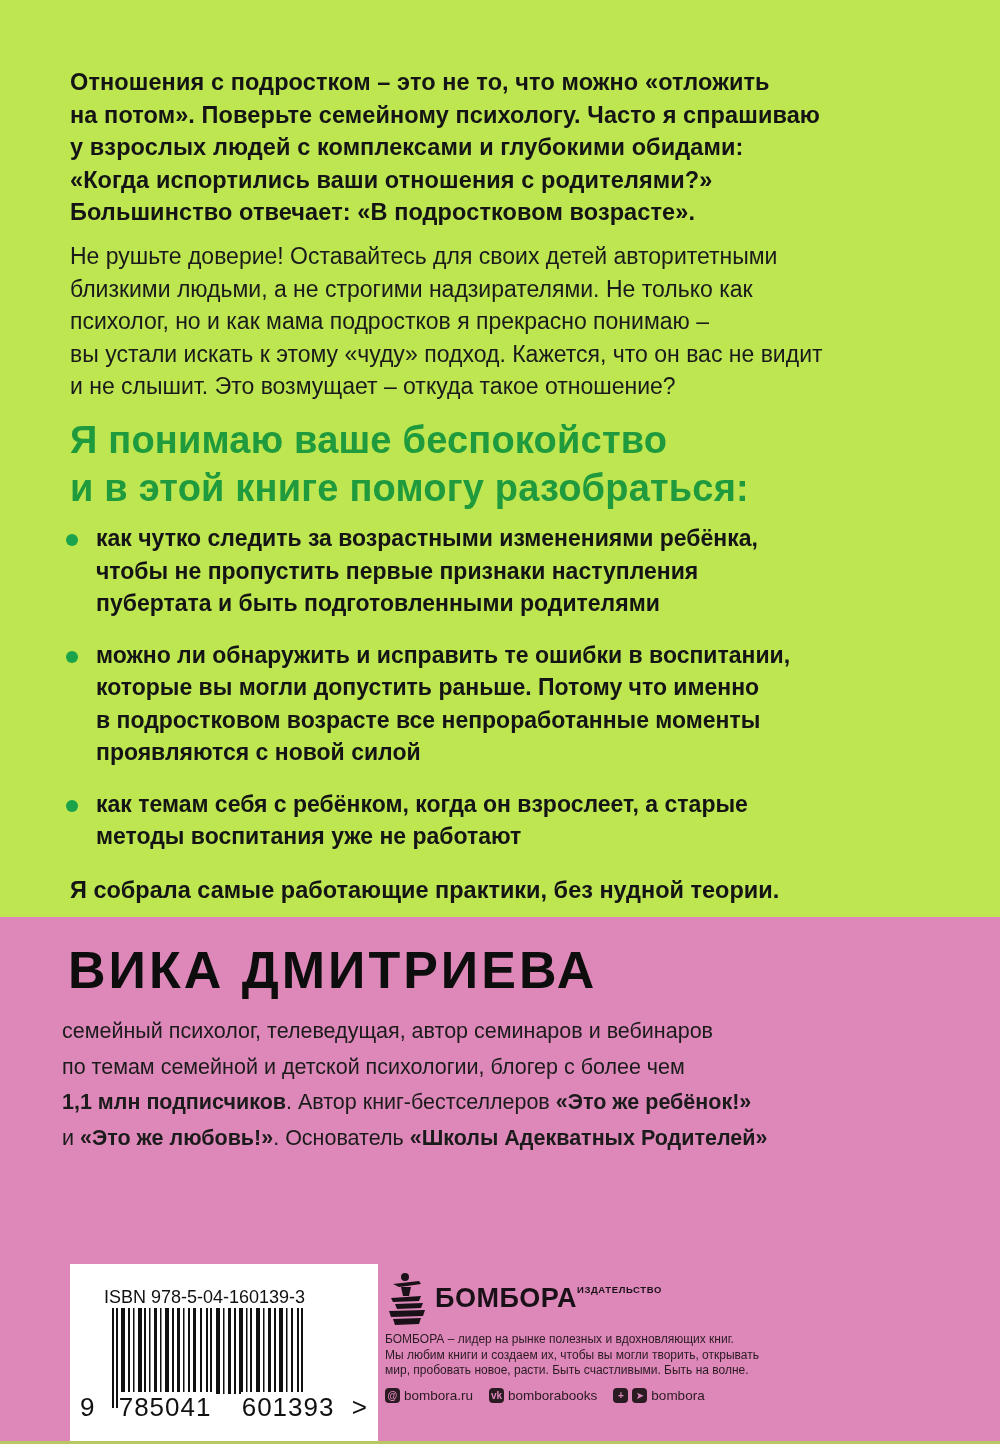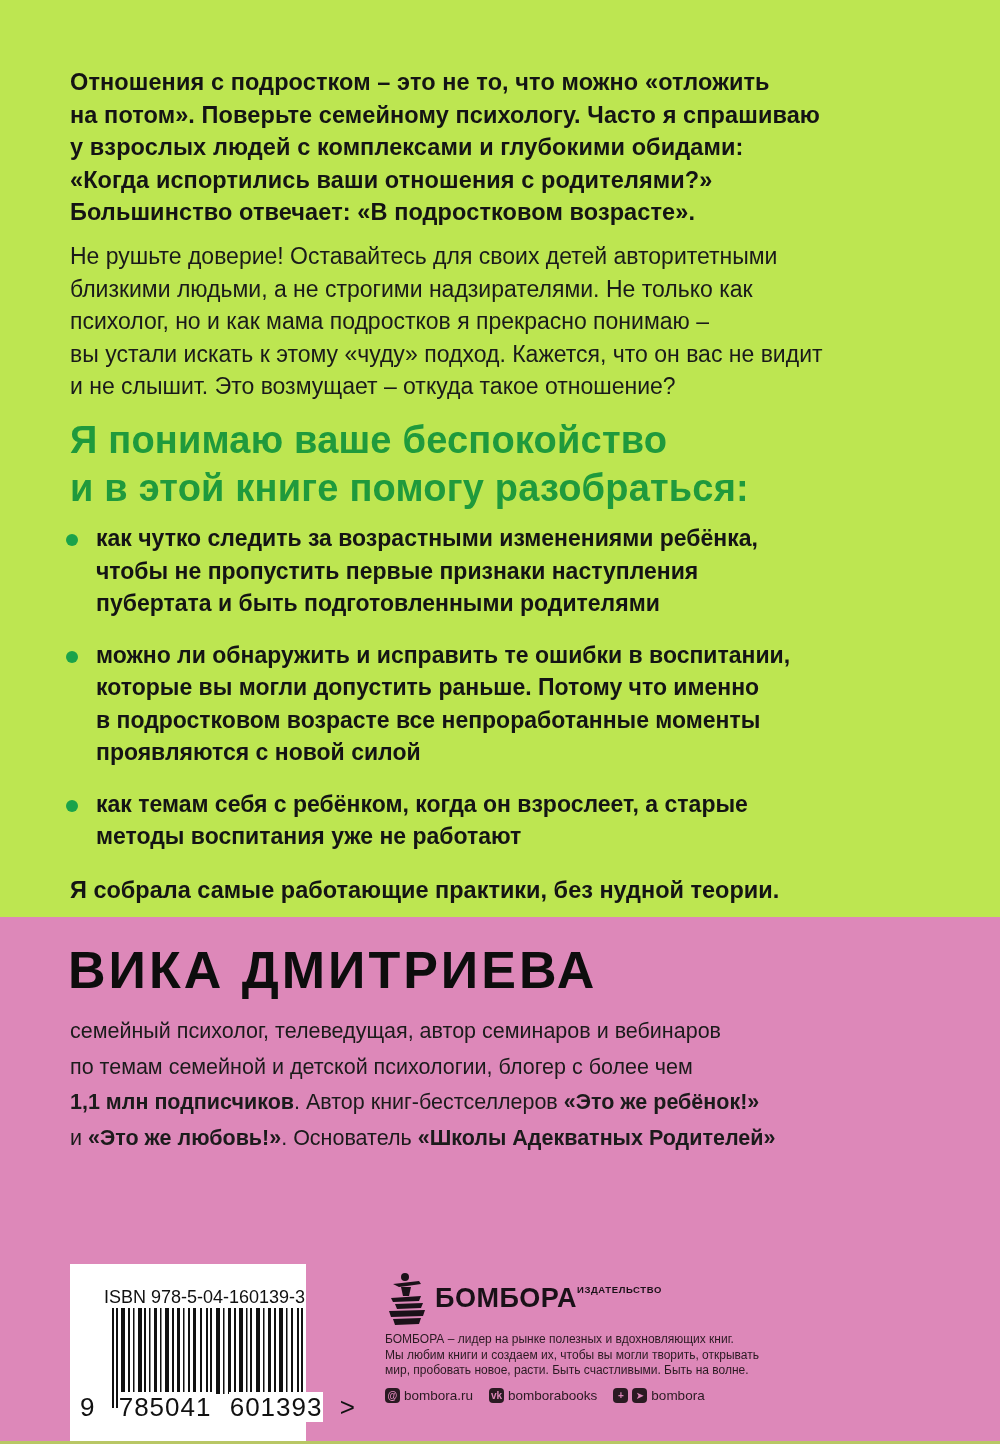--- a/index.html
+++ b/index.html
@@ -21,25 +21,25 @@
 
     .bullets { position: absolute; left: 66px; top: 522px; width: 900px; }
     .bullet { position: relative; padding-left: 30px; margin-bottom: 19px; font-weight: bold; font-size: 23px; line-height: 32.5px; color: #141414; }
     .bullet p { white-space: nowrap; }
     .dot { position: absolute; left: 0; top: 12px; width: 12px; height: 12px; border-radius: 50%; background: #1aa34a; }
 
     .closing { position: absolute; left: 70px; top: 874px; font-weight: bold; font-size: 23.5px; line-height: 32px; color: #141414; white-space: nowrap; }
 
     .author-name { position: absolute; left: 68px; top: 940px; font-weight: bold; font-size: 52px; line-height: 60px; letter-spacing: 3px; color: #0d0d0d; white-space: nowrap; }
 
-    .bio { position: absolute; left: 70px; top: 1014px; width: 880px; font-size: 21.5px; line-height: 35.5px; color: #1b1b1b; }
+    .bio { position: absolute; left: 62px; top: 1014px; width: 880px; font-size: 21.5px; line-height: 35.5px; color: #1b1b1b; }
     .bio p { white-space: nowrap; }
     .bio b { font-weight: bold; }
 
-    .barcode-box { position: absolute; left: 70px; top: 1264px; width: 236px; height: 177px; background: #ffffff; }
+    .barcode-box { position: absolute; left: 70px; top: 1264px; width: 308px; height: 177px; background: #ffffff; }
     .isbn { position: absolute; left: 34px; top: 22px; font-size: 18px; line-height: 22px; color: #111; white-space: nowrap; }
     .bars { position: absolute; left: 40px; top: 44px; width: 210px; height: 100px; }
     .bar-digits { position: absolute; left: 10px; top: 128px; font-size: 26px; line-height: 30px; color: #111; letter-spacing: 1px; white-space: nowrap; background: transparent; }
     .digit-group { display: inline-block; background: #fff; padding: 0 1px; }
 
     .publisher { position: absolute; left: 385px; top: 1270px; width: 420px; }
     .pub-logo { display: flex; align-items: center; height: 56px; }
     .pub-mark { width: 44px; height: 56px; }
     .pub-wordmark { margin-left: 6px; display: flex; flex-direction: row; }
     .pub-name { font-weight: bold; font-size: 27px; line-height: 28px; color: #1a1118; letter-spacing: 0.5px; }
@@ -146,21 +146,21 @@
         <rect x="169" y="0" width="4" height="86"></rect>
       <rect x="176" y="0" width="1.5" height="86"></rect>
         <rect x="181" y="0" width="2" height="86"></rect>
       <rect x="187" y="0" width="2" height="100"></rect>
         <rect x="191" y="0" width="2" height="100"></rect>
     </g>
   </svg>
   <div class="bar-digits">
     <span>9</span>
     <span class="digit-group" style="margin-left:14px;">785041</span>
-    <span class="digit-group" style="margin-left:8px;">601393</span>
+    <span class="digit-group" style="margin-left:20px;">601393</span>
     <span style="margin-left:8px;">&gt;</span>
   </div>
 </div>
 
 <div class="publisher">
   <div class="pub-logo">
     <svg class="pub-mark" viewBox="0 0 44 56">
       <g fill="#1a1118">
         <circle cx="20" cy="7" r="4"></circle>
         <path d="M8 14 L34 11 L36 14 L22 16 L14 17 Z"></path>

